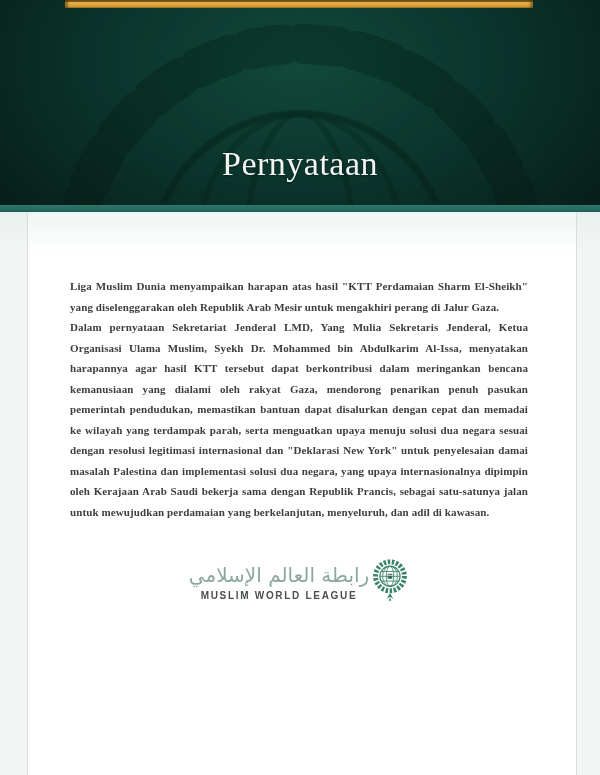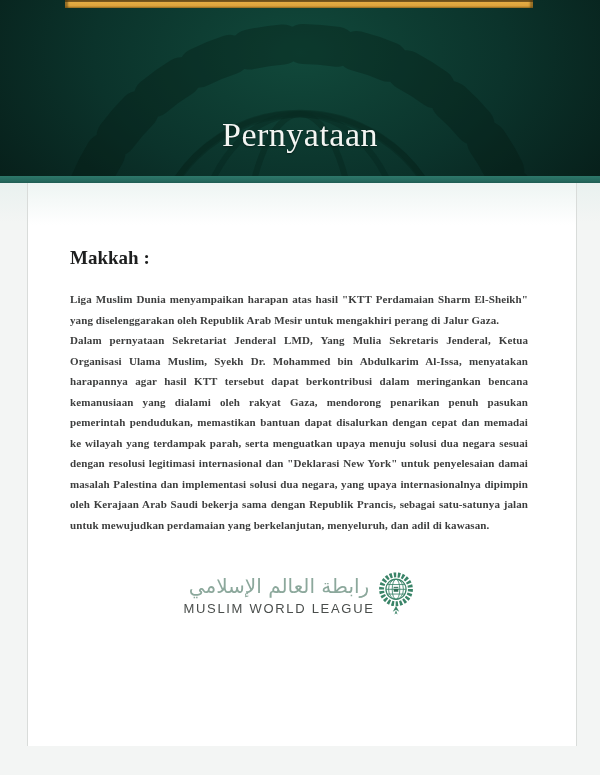--- a/index.html
+++ b/index.html
@@ -7,21 +7,21 @@
   body {
     font-family: "Liberation Sans", sans-serif;
     background: #f3f5f4;
     overflow: hidden;
     position: relative;
   }
 
   
   .header {
     position: relative;
-    height: 176px;
+    height: 205px;
     background: radial-gradient(ellipse 430px 270px at 50% 30%,
                 #11493b 0%, #0b332b 48%, #071f1a 85%, #041712 100%);
     overflow: hidden;
   }
   .watermark {
     position: absolute;
     left: 0; top: 0;
     width: 600px; height: 205px;
     opacity: 0.55;
     pointer-events: none;
@@ -103,22 +103,22 @@
   }
   .logo-arabic {
     font-family: "DejaVu Sans", sans-serif;
     direction: rtl;
     font-size: 20px;
     line-height: 24px;
     color: #8ca89c;
   }
   .logo-english {
     margin-top: 3px;
-    font-size: 13px;
-    font-weight: 400;
+    font-size: 10px;
+    font-weight: 700;
     letter-spacing: 1.7px;
     color: #4a4e4c;
     white-space: nowrap;
   }
   .emblem-svg { display: block; }
 </style>
 </head>
 <body>
 
 <div class="header">
@@ -138,21 +138,20 @@
 
   <h1 class="header-title">Pernyataan</h1>
 </div>
 
 <div class="teal-strip"></div>
 
 <div class="content-wrap">
   <div class="gutter-left"></div>
 
   <div class="card">
-    <div class="location-label">Makkah :</div>
 
     <p class="para">Liga Muslim Dunia menyampaikan harapan atas hasil "KTT Perdamaian Sharm El-Sheikh" yang diselenggarakan oleh Republik Arab Mesir untuk mengakhiri perang di Jalur Gaza.</p>
 
     <p class="para">Dalam pernyataan Sekretariat Jenderal LMD, Yang Mulia Sekretaris Jenderal, Ketua Organisasi Ulama Muslim, Syekh Dr. Mohammed bin Abdulkarim Al-Issa, menyatakan harapannya agar hasil KTT tersebut dapat berkontribusi dalam meringankan bencana kemanusiaan yang dialami oleh rakyat Gaza, mendorong penarikan penuh pasukan pemerintah pendudukan, memastikan bantuan dapat disalurkan dengan cepat dan memadai ke wilayah yang terdampak parah, serta menguatkan upaya menuju solusi dua negara sesuai dengan resolusi legitimasi internasional dan "Deklarasi New York" untuk penyelesaian damai masalah Palestina dan implementasi solusi dua negara, yang upaya internasionalnya dipimpin oleh Kerajaan Arab Saudi bekerja sama dengan Republik Prancis, sebagai satu-satunya jalan untuk mewujudkan perdamaian yang berkelanjutan, menyeluruh, dan adil di kawasan.</p>
 
     <div class="footer-logo">
       <div class="logo-text-col">
         <div class="logo-arabic">رابطة العالم الإسلامي</div>
         <div class="logo-english">MUSLIM WORLD LEAGUE</div>
       </div>

